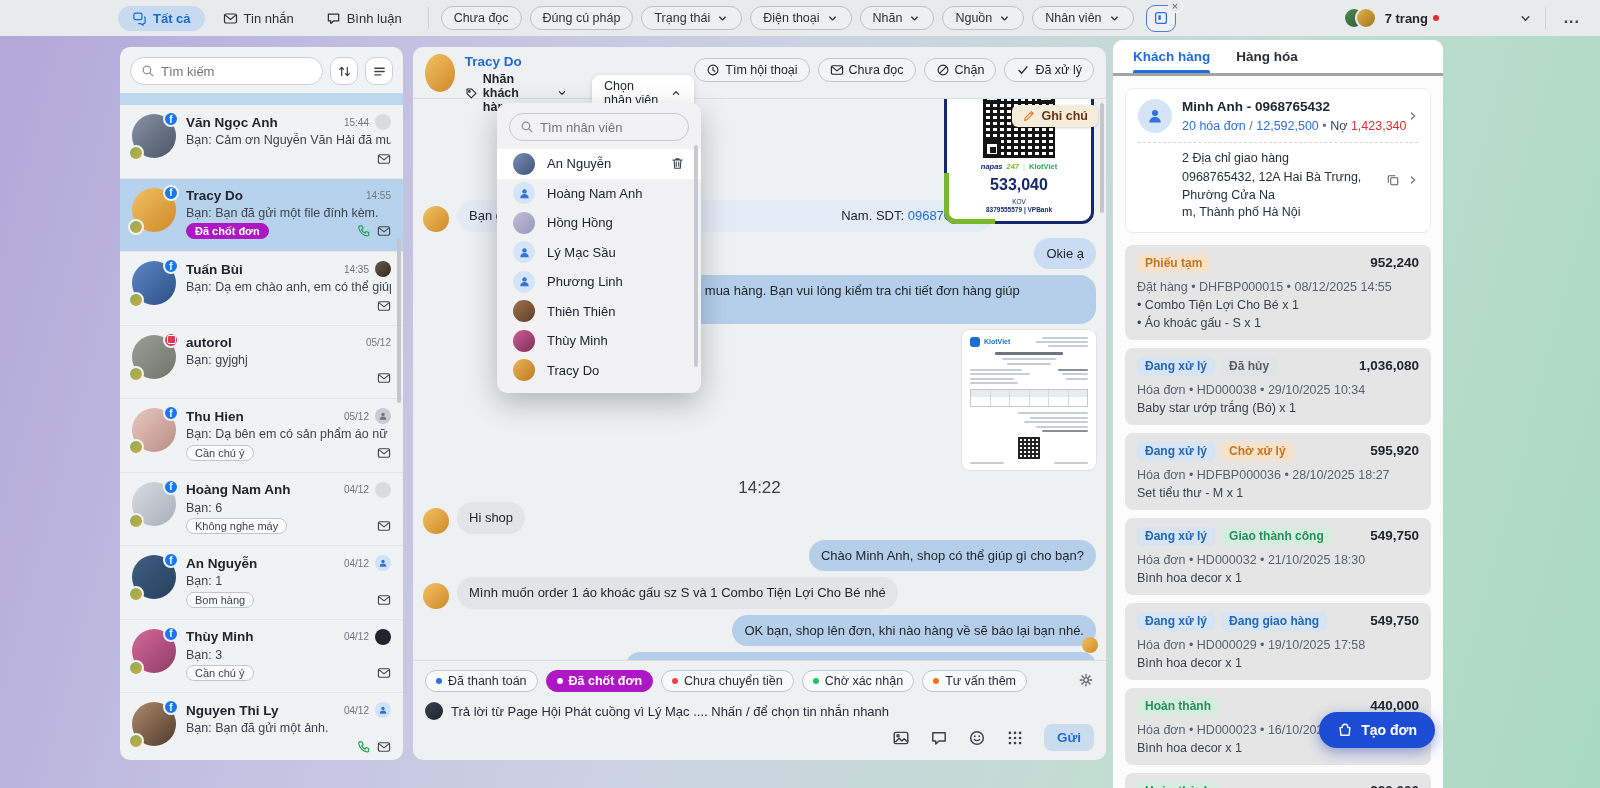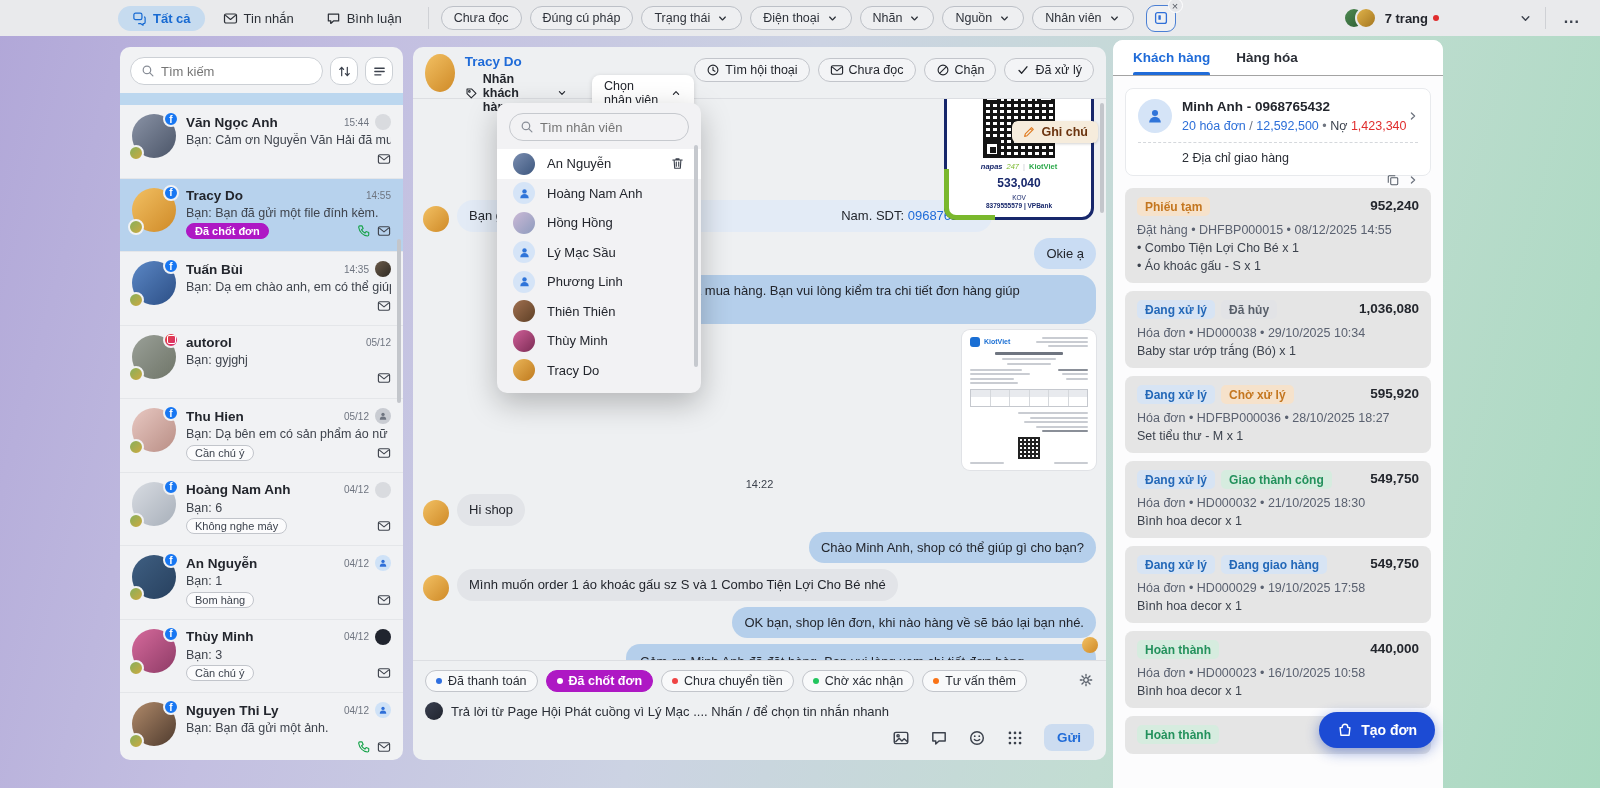--- a/index.html
+++ b/index.html
@@ -104,46 +104,46 @@
 .qr-card::before { content:""; position:absolute; left:-3px; bottom:-3px; width:46px; height:46px;
   border-left:5px solid #7ab82d; border-bottom:5px solid #7ab82d; border-bottom-left-radius:12px; }
 .qr-pattern { width:72px; height:72px; margin:0 auto; position:relative;
   background:repeating-linear-gradient(90deg,#141414 0 3px,transparent 3px 7px),
              repeating-linear-gradient(0deg,#141414 0 3px,#fff 3px 6px); }
 .finder { position:absolute; width:18px; height:18px; border:4px solid #141414; background:#fff; }
 .finder::after { content:""; position:absolute; left:3px; top:3px; width:6px; height:6px; background:#141414; }
 .f-tl{left:0;top:0;} .f-tr{right:0;top:0;} .f-bl{left:0;bottom:0;}
 .qr-brands { display:flex; justify-content:center; gap:4px; font-size:7.5px; margin-top:4px; align-items:center; }
 .napas { color:#17276b; font-weight:700; font-style:italic; }
-.n247 { color:#7ab82d; font-weight:400; font-style:italic; }
+.n247 { color:#7ab82d; font-weight:700; font-style:italic; }
 .qr-div { color:#c5c8ce; }
 .kv-green { color:#2ba84a; font-weight:700; }
-.qr-amount { font-size:12px; font-weight:700; color:#17276b; margin-top:5px; }
+.qr-amount { font-size:16px; font-weight:700; color:#17276b; margin-top:5px; }
 .qr-kov { font-size:6.5px; color:#17276b; margin-top:4px; }
 .qr-acct { font-size:6.5px; color:#17276b; font-weight:700; margin-top:1px; }
 
-.note-btn { position:absolute; top:22px; right:8px; z-index:6; background:#f6ecdc; border-radius:6px;
+.note-btn { position:absolute; top:6px; right:8px; z-index:6; background:#f6ecdc; border-radius:6px;
   padding:4px 10px; font-size:12.5px; font-weight:700; color:#6b3410; display:flex; gap:5px; align-items:center;
   box-shadow:0 1px 3px rgba(0,0,0,.18); cursor:pointer; }
 .pencil { color:#e07b20; }
 
 .m-row { display:flex; margin-top:6px; align-items:flex-end; }
 .m-row.right { justify-content:flex-end; }
 .m-av { width:26px; height:26px; border-radius:50%; background:linear-gradient(135deg,#f2c063,#cf8a27); margin-right:8px; flex-shrink:0; }
 .bubble { border-radius:16px; padding:7px 12px; font-size:13px; color:#23262d; line-height:1.35; }
 .bubble.gray { background:#e2e4e8; }
 .bubble.lblue { background:#e3ebf6; }
 .bubble.blue { background:#b5cfeb; }
 .bubble.mblue { background:#c9dcf3; }
 .first-row { margin-top:101px; }
 .file-bubble { width:535px; display:flex; justify-content:space-between; }
 .phone-link { color:#1f6bd8; }
 .wide-bubble { width:448px; }
 .invoice-row { margin-top:6px; }
-.time-sep { text-align:center; font-size:11px; color:#3c424d; margin-top:8px; }
+.time-sep { text-align:center; font-size:17px; color:#3c424d; margin-top:8px; }
 .order-bubble { width:470px; border-radius:14px; padding:9px 14px 10px; }
 .order-bubble .ob-text { display:block; }
 .seen-av { position:absolute; right:8px; top:538px; width:16px; height:16px; border-radius:50%;
   background:linear-gradient(135deg,#f2c063,#cf8a27); z-index:7; }
 
 
 .invoice-card { width:134px; background:#fff; border-radius:8px; padding:7px 8px 6px; box-shadow:0 0 0 1px #e0e2e6; }
 .inv-head { display:flex; gap:4px; align-items:flex-start; }
 .inv-logo { width:10px; height:10px; background:#1a6fd4; border-radius:3px; flex-shrink:0; }
 .inv-brand { font-size:7px; font-weight:700; color:#1a6fd4; line-height:10px; }
@@ -192,21 +192,21 @@
 .sd1{background:linear-gradient(135deg,#7a8db0,#3d577e);} .sd3{background:linear-gradient(135deg,#cbb9d6,#8d9bbd);}
 .sd6{background:linear-gradient(135deg,#a07050,#5e4026);} .sd7{background:linear-gradient(135deg,#cf5f98,#7c2c55);}
 .sd8{background:linear-gradient(135deg,#eab558,#bf7a1e);}
 .dd-av.default { background:#d5e4f7; color:#2f74d9; }
 .dd-trash { margin-left:auto; color:#3c424d; }
 .dd-scroll { position:absolute; right:3px; top:42px; width:4px; height:222px; background:#c6c9ce; border-radius:2px; }
 
 
 .rpanel { position:absolute; left:1113px; top:40px; width:330px; height:748px; background:#fcfcfd;
   border-radius:10px 10px 0 0; overflow:hidden; display:flex; flex-direction:column; }
-.rp-tabs { display:flex; gap:26px; padding:0 20px; border-bottom:1px solid #a3a3a3; height:36px;
+.rp-tabs { display:flex; gap:26px; padding:0 20px; border-bottom:3px solid #a3a3a3; height:36px;
   align-items:center; background:#fff; flex-shrink:0; }
 .rp-tab { font-size:13.5px; font-weight:700; color:#2a2e36; height:100%; display:flex; align-items:center;
   position:relative; cursor:pointer; }
 .rp-tab.active { color:#1f6bd8; }
 .rp-tab.active::after { content:""; position:absolute; left:0; right:0; bottom:0; height:3px; background:#1f6bd8; border-radius:2px 2px 0 0; }
 .customer-card { margin:12px; border:1px solid #e8eaed; background:#fff; border-radius:8px; padding:10px 12px; position:relative; flex-shrink:0; }
 .cust-top { display:flex; gap:10px; }
 .cust-av { width:34px; height:34px; border-radius:50%; background:#d5e4f7; color:#2f74d9;
   display:flex; align-items:center; justify-content:center; flex-shrink:0; }
 .cust-name { font-size:13.5px; font-weight:700; color:#23262d; }
@@ -1020,20 +1020,24 @@
       </div>
     </div>
     <span class="cust-chev">
         <svg width="14" height="14">
           <use href="#i-chev-r"></use>
         </svg>
       </span>
     <div class="cust-dash"></div>
     <div class="addr-block">
       <div class="addr-title">2 Địa chỉ giao hàng</div>
+      <div class="addr-text">
+        <span>0968765432, 12A Hai Bà Trưng, Phường Cửa Na</span><br>
+        <span>m, Thành phố Hà Nội</span>
+      </div>
       <span class="addr-copy">
           <svg width="14" height="14">
             <use href="#i-copy"></use>
           </svg>
         </span>
       <span class="addr-chev">
           <svg width="14" height="14">
             <use href="#i-chev-r"></use>
           </svg>
         </span>

